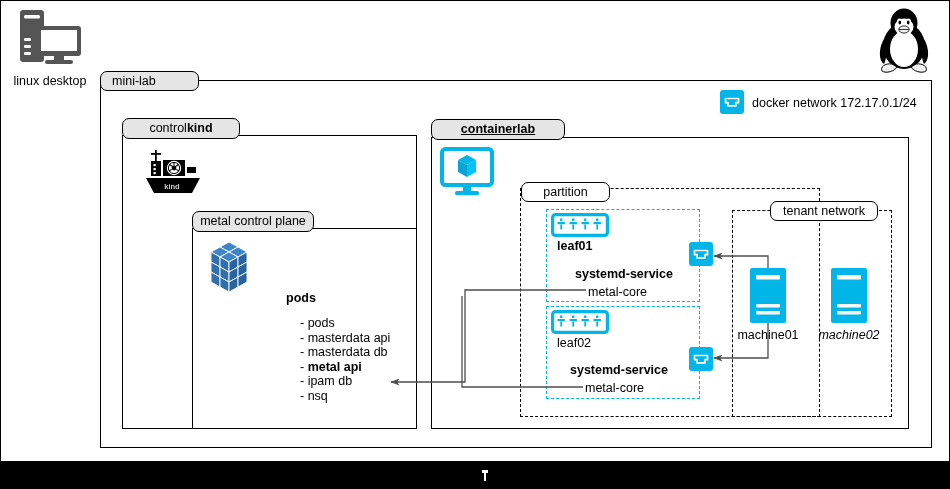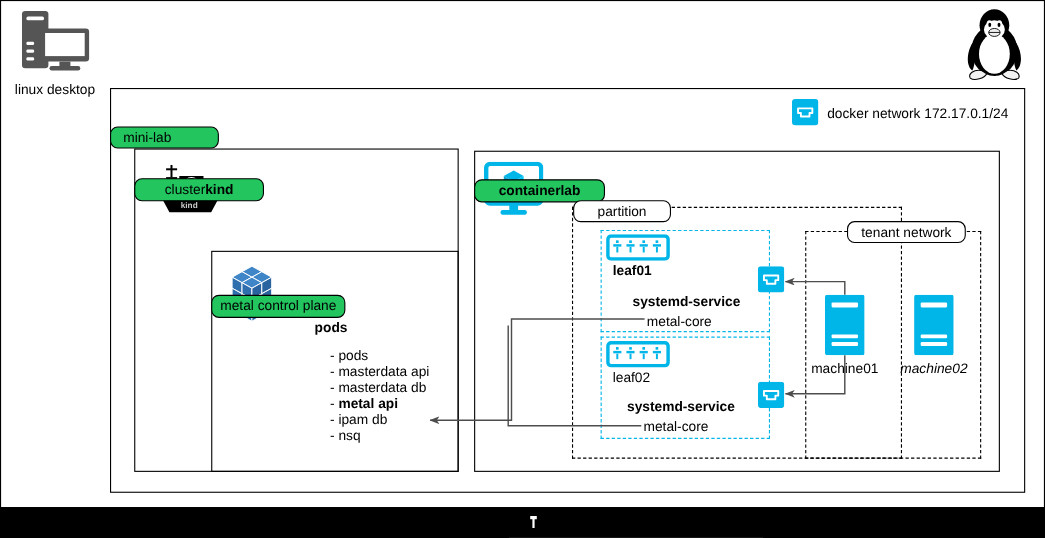--- a/index.html
+++ b/index.html
@@ -33,33 +33,32 @@
   .group-dashed-cyan{
     position:absolute;
     border:1.4px dashed #00b5e8;
     background:transparent;
     box-sizing:border-box;
   }
 
   
   .tab{
     position:absolute;
-    background:#22c55e;
+    background:#e5e5e5;
     border:1.3px solid #000000;
     border-radius:7px;
     font-size:12.5px;
     line-height:1;
     color:#000000;
     display:flex;
     align-items:center;
     justify-content:center;
     box-sizing:border-box;
     white-space:nowrap;
     z-index:6;
-    margin-top:44px;
   }
   .tab.bold{font-weight:bold;}
   .tab-white{
     position:absolute;
     background:#ffffff;
     border:1.3px solid #000000;
     border-radius:7px;
     font-size:12.5px;
     color:#000000;
     display:flex;
@@ -149,21 +148,21 @@
   <div class="abs" style="left:720px;top:90px;width:24px;height:24px;">
     <svg viewBox="0 0 24 24" width="24" height="24">
       <rect x="0" y="0" width="24" height="24" rx="3" fill="#00b5e8"></rect>
       <path d="M5.5 8.5 h13 v4.2 h-2.6 v3.2 h-7.8 v-3.2 h-2.6 Z" fill="none" stroke="#ffffff" stroke-width="1.7" stroke-linejoin="round"></path>
     </svg>
   </div>
   <div class="txt" style="left:752px;top:96px;">docker network 172.17.0.1/24</div>
 
   <div class="group-solid" style="left:122px;top:135px;width:295px;height:294px;"></div>
   <div class="tab" style="left:122px;top:118px;width:118px;height:21px;">
-    <span>cluster </span>
+    <span>control </span>
       <span class="b" style="font-weight:bold;">kind</span>
   </div>
 
   <div class="abs" style="left:142px;top:149px;width:66px;height:47px;">
     <svg viewBox="0 0 66 47" width="66" height="47">
 
       <rect x="13" y="1" width="1.8" height="11" fill="#000000"></rect>
       <rect x="9" y="4" width="10" height="1.8" fill="#000000"></rect>
 
       <rect x="9" y="12" width="10" height="15" fill="#000000"></rect>
@@ -184,21 +183,21 @@
       </g>
 
       <rect x="45" y="18" width="9" height="6" fill="#000000"></rect>
 
       <path d="M4 29 H58 L50 44 H12 Z" fill="#000000"></path>
       <text x="30" y="40" font-family="Liberation Sans, sans-serif" font-size="7.5" fill="#cccccc" text-anchor="middle" font-weight="bold">kind</text>
     </svg>
   </div>
 
   <div class="group-solid" style="left:192px;top:228px;width:225px;height:201px;"></div>
-  <div class="tab" style="left:192px;top:224px;width:122px;height:21px;">metal control plane</div>
+  <div class="tab" style="left:192px;top:211px;width:122px;height:21px;">metal control plane</div>
 
   <div class="abs" style="left:200px;top:240px;width:58px;height:56px;">
     <svg viewBox="0 0 58 56" width="58" height="56">
       <defs>
         <g id="cubetop"></g>
       </defs>
 
       <g fill="#3f86c8" stroke="#ffffff" stroke-width="0.9">
         <path d="M29 2 L38 7 L29 12 L20 7 Z"></path>
         <path d="M38 7 L47 12 L38 17 L29 12 Z"></path>
@@ -231,21 +230,21 @@
   <div class="pods-list" style="left:300px;top:316px;">
     <div>- <span>pods</span></div>
     <div>- <span>masterdata api</span></div>
     <div>- <span>masterdata db</span></div>
     <div>- <span class="bold">metal api</span></div>
     <div>- <span>ipam db</span></div>
     <div>- <span>nsq</span></div>
   </div>
 
   <div class="group-solid" style="left:431px;top:137px;width:478px;height:292px;"></div>
-  <div class="tab bold" style="left:431px;top:119px;width:119px;height:21px;font-weight:bold;">containerlab</div>
+  <div class="tab bold" style="left:431px;top:119px;width:134px;height:21px;font-weight:bold;text-decoration:underline;">containerlab</div>
 
   <div class="abs" style="left:440px;top:147px;width:54px;height:50px;">
     <svg viewBox="0 0 54 50" width="54" height="50">
       <rect x="2" y="2" width="50" height="36" rx="3.5" fill="none" stroke="#00b5e8" stroke-width="4"></rect>
       <rect x="23" y="39" width="8" height="5" fill="#00b5e8"></rect>
       <rect x="15" y="44" width="24" height="4.2" rx="2" fill="#00b5e8"></rect>
 
       <path d="M27 8 L36 13 L27 18 L18 13 Z" fill="#00b5e8"></path>
       <path d="M18 13 L27 18 L27 30 L18 25 Z" fill="#0aa3d4"></path>
       <path d="M36 13 L36 25 L27 30 L27 18 Z" fill="#00c4fa"></path>

